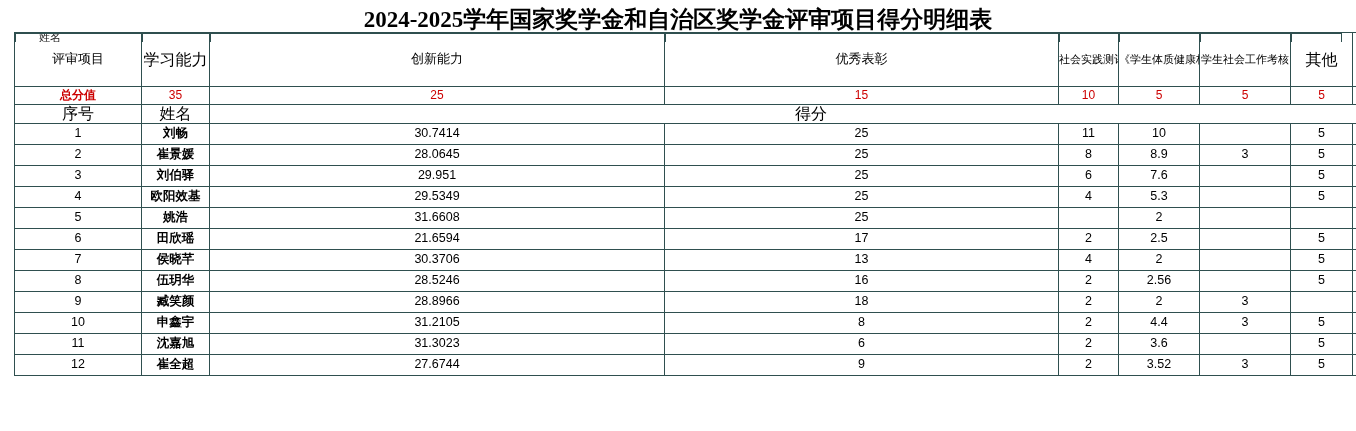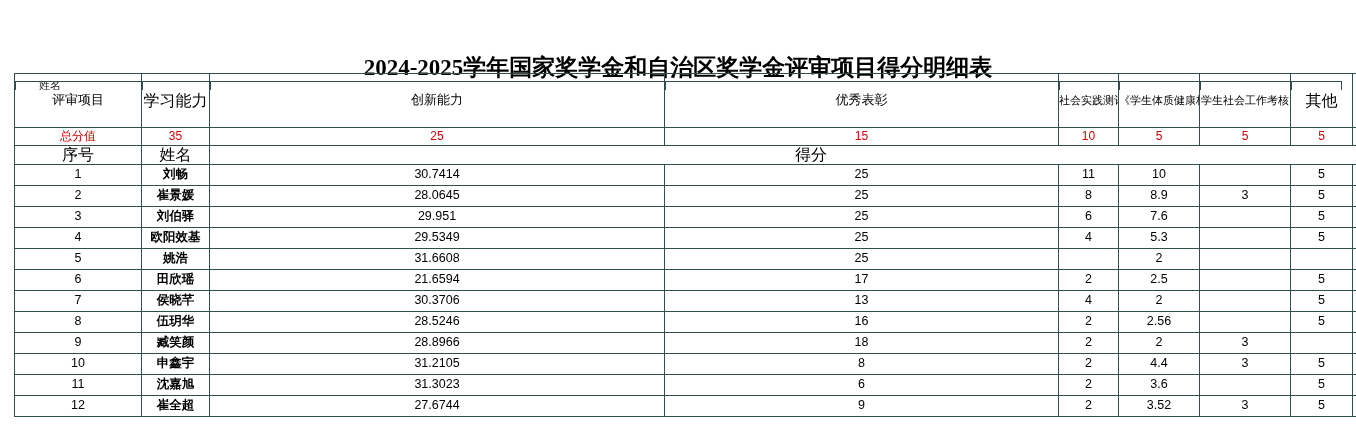--- a/index.html
+++ b/index.html
@@ -11,38 +11,37 @@
     width: 1356px;
     height: 431px;
     font-family: "Liberation Sans", sans-serif;
     color: #000000;
     overflow: hidden;
   }
   .page {
     position: relative;
     width: 1356px;
     height: 340px;
-    margin-top: 48px;
   }
   .doc-title {
     position: absolute;
     left: 0;
     top: 4px;
     width: 1356px;
     text-align: center;
     font-family: "Liberation Serif", serif;
     font-size: 23px;
     font-weight: bold;
     letter-spacing: 0px;
     white-space: nowrap;
   }
   .sheet {
     position: absolute;
     left: 14px;
-    top: 25px;
+    top: 32px;
     width: 1328px;
   }
   table.grid {
     border-collapse: collapse;
     table-layout: fixed;
     width: 1328px;
     font-size: 12px;
   }
   table.grid td {
     border: 1px solid #2f4f4f;
@@ -65,21 +64,21 @@
   .hdr-small-2 {
     font-size: 16px;
     line-height: 1.2;
   }
   .row-total td {
     height: 17px;
     color: #cc0000;
     font-size: 12px;
   }
   .row-total td.lbl {
-    font-weight: normal;
+    font-weight: bold;
   }
   .row-sub td {
     height: 17px;
     font-size: 16px;
   }
   .row-data td {
     height: 20px;
     font-size: 12.5px;
   }
   .name-cell {

